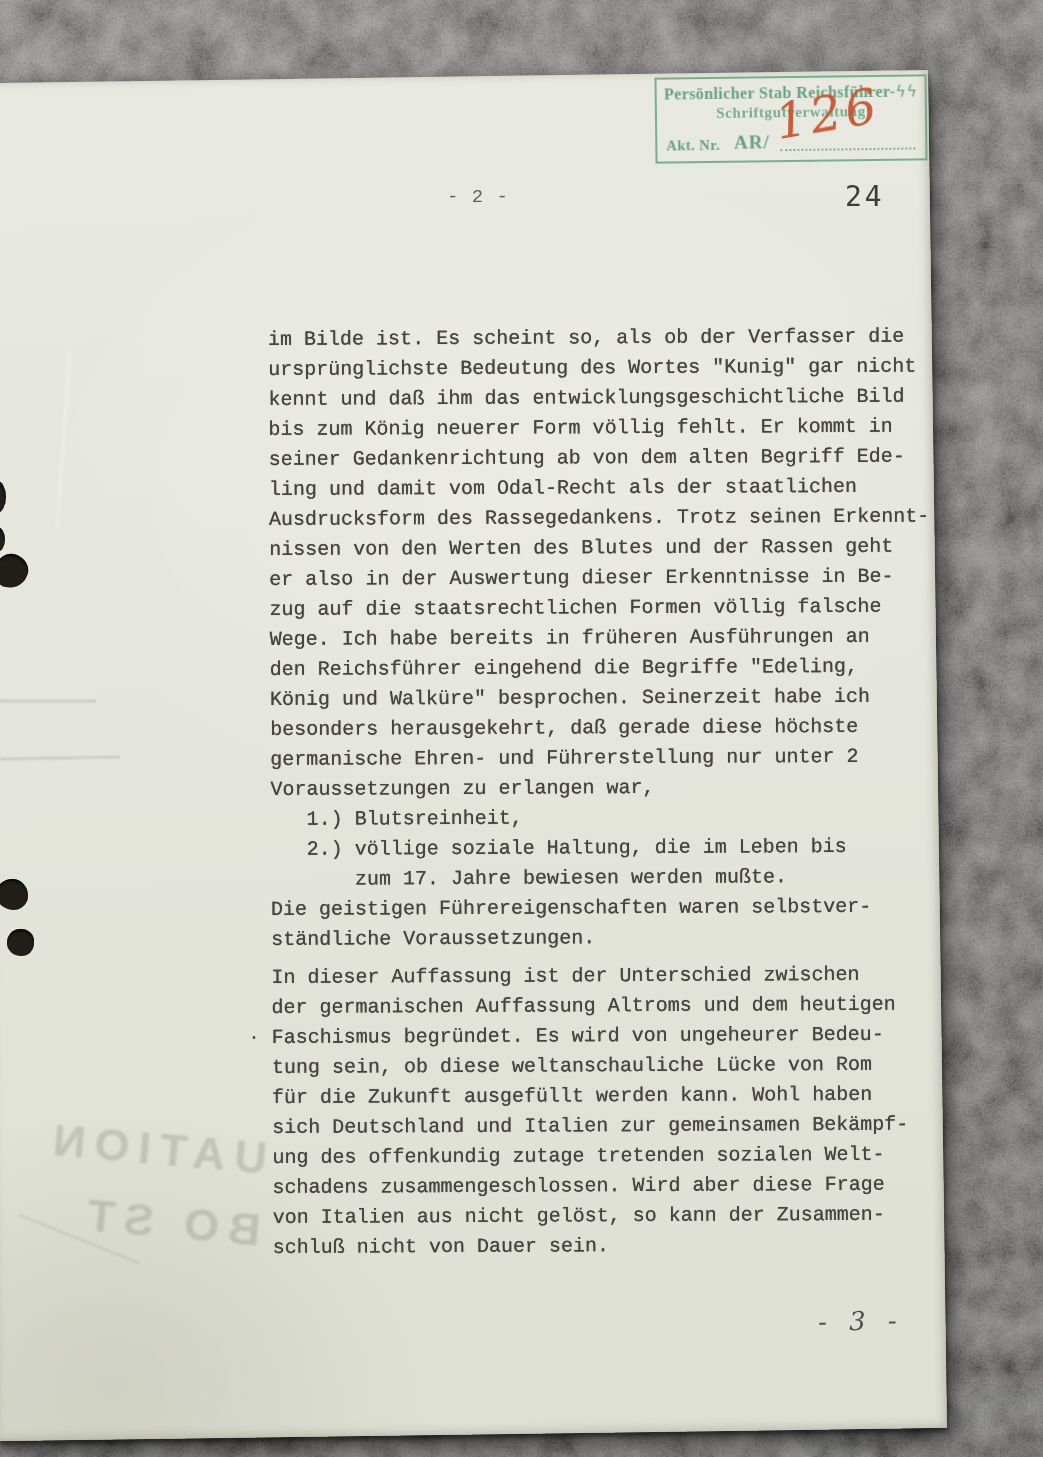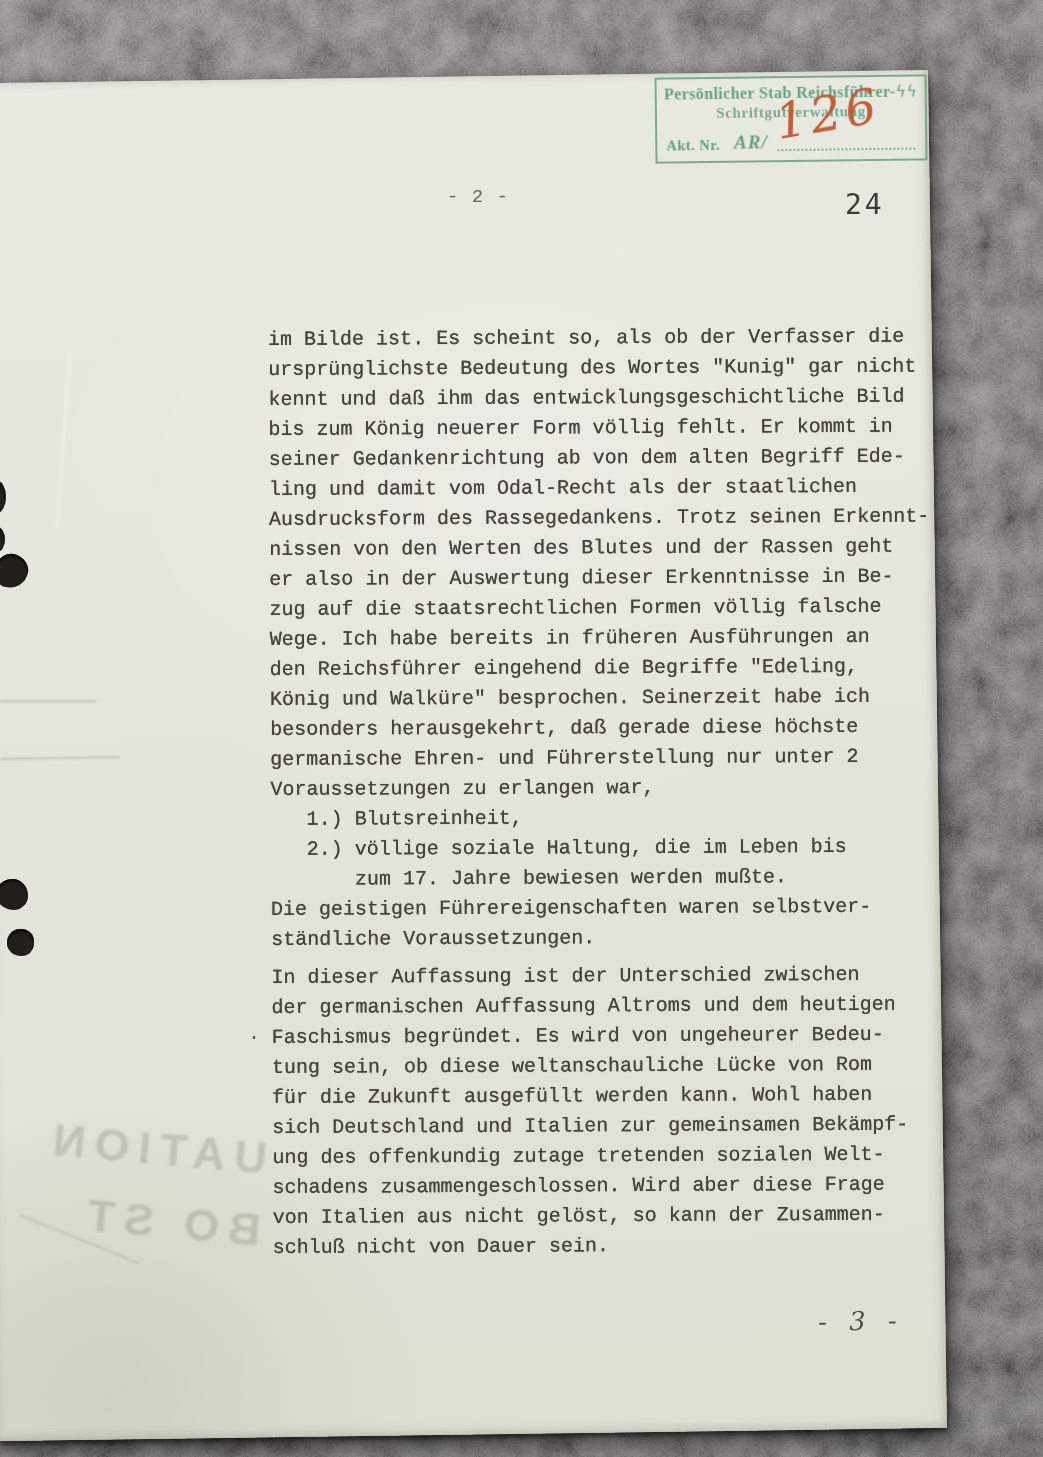--- a/index.html
+++ b/index.html
@@ -47,37 +47,37 @@
     font-family:"Liberation Serif","DejaVu Serif",serif;
     font-weight:bold;font-size:16px;letter-spacing:.4px;white-space:nowrap;}
   .stamp-l1 .runes{font-family:"DejaVu Sans",sans-serif;font-weight:normal;}
   .stamp-l2{margin-top:2px;text-align:center;
     font-family:"Liberation Serif","DejaVu Serif",serif;
     font-weight:bold;font-size:15px;letter-spacing:.6px;opacity:.85;}
   .stamp-l3{position:absolute;left:9px;right:10px;bottom:7px;
     display:flex;align-items:flex-end;
     font-family:"Liberation Serif","DejaVu Serif",serif;font-weight:bold;}
   .stamp-l3 .lbl{font-size:14.5px;letter-spacing:.5px;text-align:right;}
-  .stamp-l3 .pfx{font-size:19px;margin-left:14px;letter-spacing:1px;font-style:italic;}
+  .stamp-l3 .pfx{font-size:19px;margin-left:14px;letter-spacing:1px;}
   .stamp-l3 .dots{flex:1;margin-left:10px;border-bottom:2px dotted rgba(104,162,128,.8);height:1px;margin-bottom:2px;}
   .stamp-num{
     position:absolute;left:118px;top:12px;
     font-family:"DejaVu Serif",serif;font-style:italic;
     font-size:49px;line-height:1;color:#c4532f;
     transform:rotate(-9deg);letter-spacing:4px;opacity:.92;
   }
 
   
   .pageno-typed{
     position:absolute;left:447px;top:186px;
     font-family:"Liberation Mono","DejaVu Sans Mono",monospace;
     font-size:19px;color:#64635b;letter-spacing:1px;white-space:pre;
   }
   .corner-num{
-    position:absolute;left:845px;top:188px;
+    position:absolute;left:845px;top:180px;
     font-family:"DejaVu Sans Mono","Liberation Mono",monospace;
     font-size:28px;color:#3d3c38;letter-spacing:3px;
   }
   .footer-num{
     position:absolute;left:818px;top:1306px;
     font-family:"DejaVu Serif",serif;font-style:italic;
     font-size:26px;color:#53514b;letter-spacing:7px;white-space:pre;
     transform:rotate(-1deg);
   }
 

